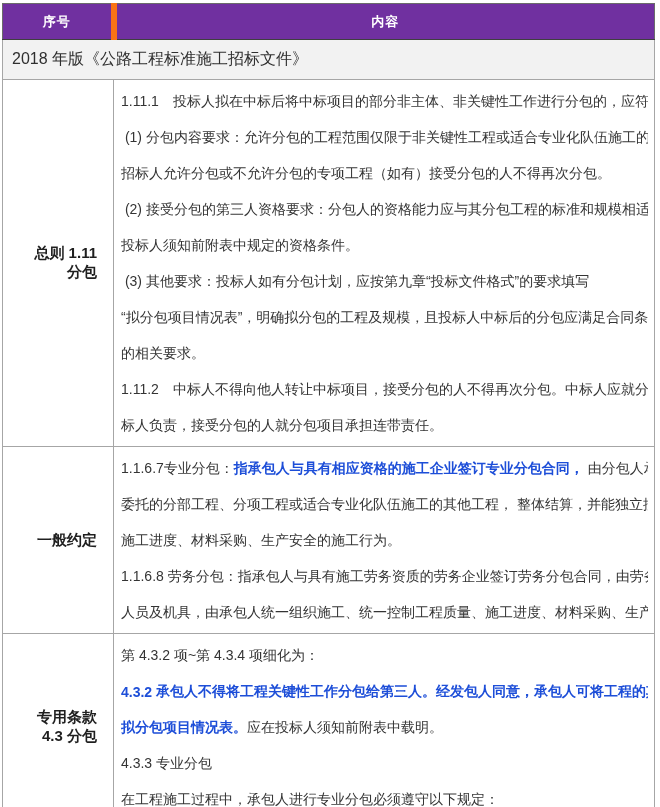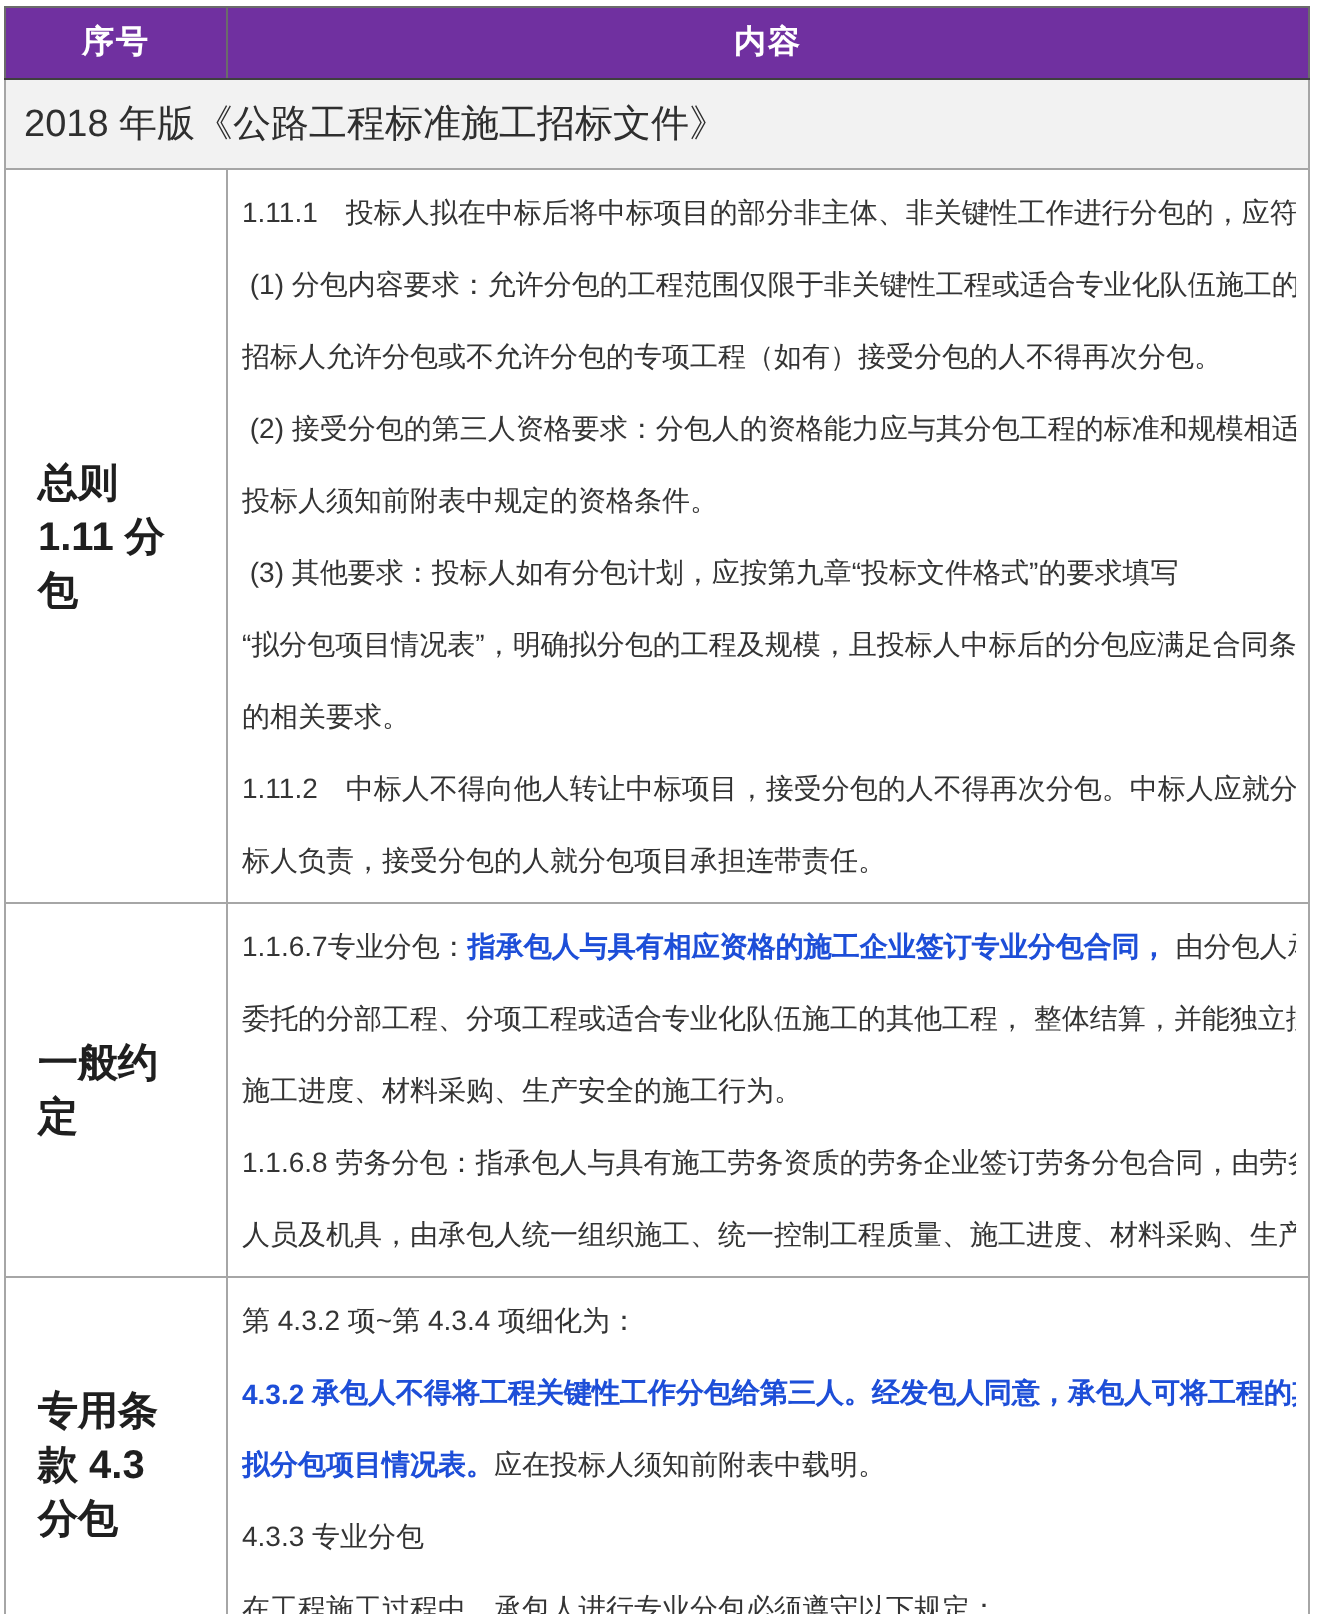--- a/index.html
+++ b/index.html
@@ -9,37 +9,37 @@
     -webkit-font-smoothing:antialiased;
   }
   .page{position:relative;padding:3px 0 0 2px;}
   table{
     border-collapse:collapse;table-layout:fixed;width:653px;
   }
   col.col-no{width:111px;}
   th{
     background:var(--header-bg,#7030A0);
     color:var(--header-text,#ffffff);
-    font-size:16px;font-weight:bold;height:33px;
+    font-size:13px;font-weight:bold;height:33px;
     border:1px solid #6b6b6b;
     border-bottom:1px solid #3f3f3f;
     text-align:center;vertical-align:middle;
     letter-spacing:1px;
   }
-  th.th-content{border-left:1px solid #f97316;}
+  th.th-content{border-left:6px solid #f97316;}
   td{
     border:1px solid var(--border,#a6a6a6);
     vertical-align:middle;color:var(--text,#333333);
   }
   tr.edition-row td{
     background:var(--edition-bg,#f2f2f2);
-    font-size:19px;padding:9px 8px 9px 9px;color:#2f2f2f;
+    font-size:16px;padding:9px 8px 9px 9px;color:#2f2f2f;
   }
   td.label{
-    text-align:left;font-weight:bold;font-size:20px;color:#1f1f1f;
+    text-align:right;font-weight:bold;font-size:15px;color:#1f1f1f;
     padding:0 16px;
   }
   td.content{padding:4px 6px 2px 7px;font-size:14px;}
   .line{
     height:36px;display:flex;align-items:center;
     white-space:pre;overflow:hidden;color:#343434;
   }
   .seg.b{font-weight:bold;color:#1d4ed8;}
 </style>
 </head>

